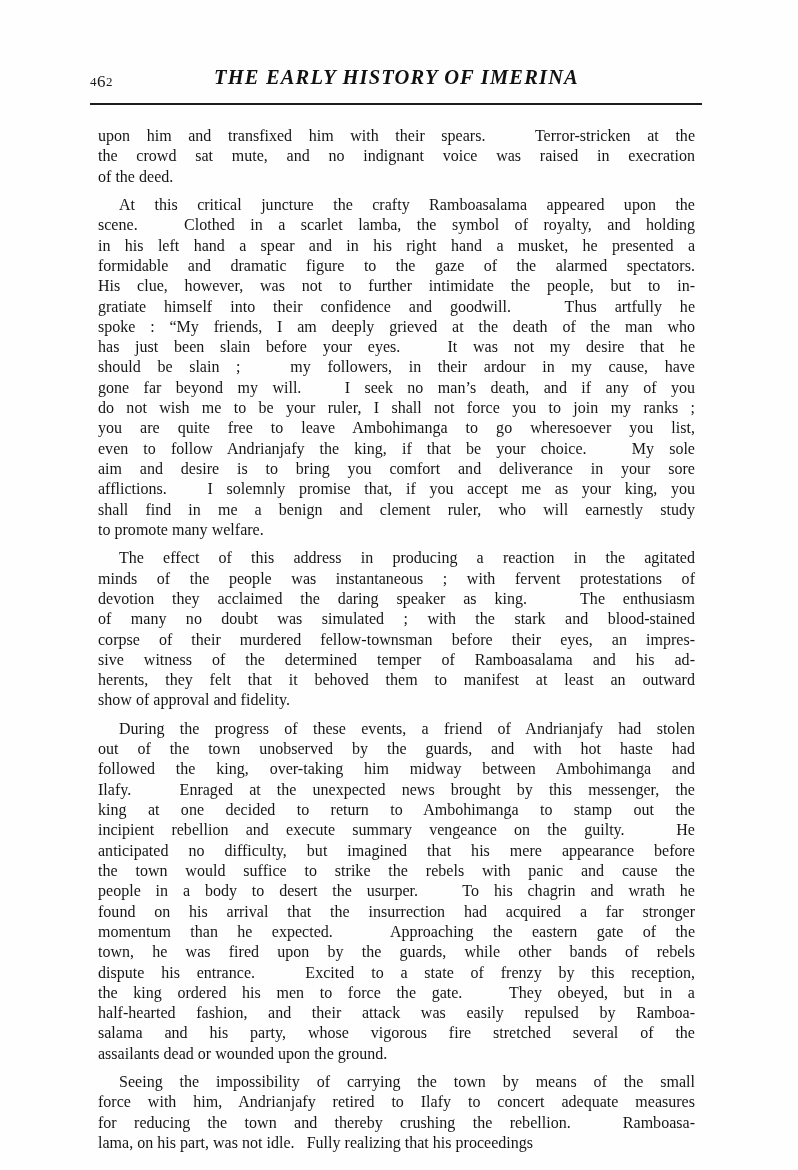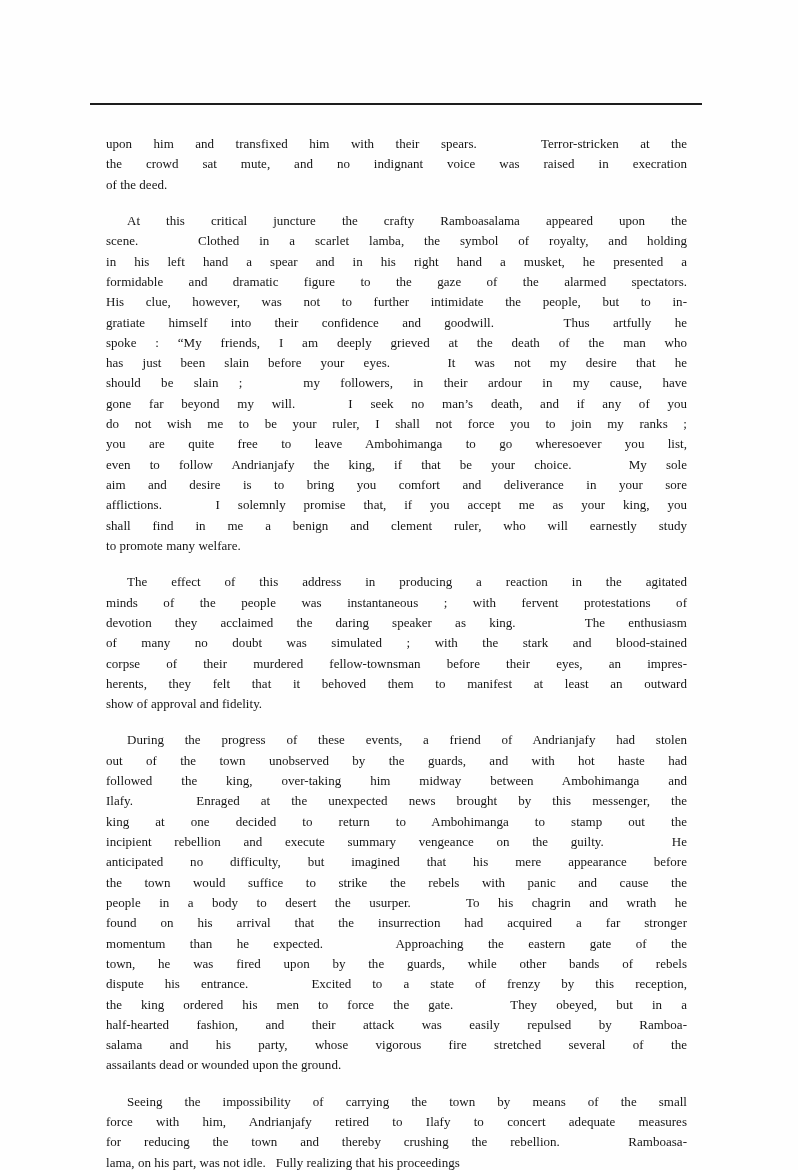--- a/index.html
+++ b/index.html
@@ -68,22 +68,22 @@
   }
 
   
   .body-block {
     position: absolute;
     left: 90px;
     top: 118px;
     width: 613px;
   }
   .para {
-    margin: 16px;
-    font-size: 13px;
+    margin: 8px;
+    font-size: 16px;
     line-height: 20.32px;
     color: #151515;
     letter-spacing: 0.02px;
   }
   
   .ln {
     display: block;
     text-align: justify;
     text-align-last: justify;
     white-space: pre-wrap;
@@ -96,20 +96,24 @@
     text-indent: 21px;
   }
   
   .para { text-rendering: optimizeLegibility; }
 </style>
 </head>
 <body>
 
 <div class="page">
 
+  <div class="running-head">
+    <span class="folio"><span class="fig-small">4</span><span>6</span><span class="fig-small">2</span></span>
+    <span class="head-title">THE EARLY HISTORY OF IMERINA</span>
+  </div>
   <div class="head-rule"></div>
 
   <div class="body-block">
     <p class="para">
         <span class="ln">upon him and transfixed him with their spears.   Terror-stricken at the</span>
         <span class="ln">the crowd sat mute, and no indignant voice was raised in execration</span>
         <span class="ln last">of the deed.</span>
       </p>
     <p class="para">
         <span class="ln indent">At this critical juncture the crafty Ramboasalama appeared upon the</span>
@@ -129,20 +133,21 @@
         <span class="ln">afflictions.   I solemnly promise that, if you accept me as your king, you</span>
         <span class="ln">shall find in me a benign and clement ruler, who will earnestly study</span>
         <span class="ln last">to promote many welfare.</span>
       </p>
     <p class="para">
         <span class="ln indent">The effect of this address in producing a reaction in the agitated</span>
         <span class="ln">minds of the people was instantaneous ; with fervent protestations of</span>
         <span class="ln">devotion they acclaimed the daring speaker as king.   The enthusiasm</span>
         <span class="ln">of many no doubt was simulated ; with the stark and blood-stained</span>
         <span class="ln">corpse of their murdered fellow-townsman before their eyes, an impres-</span>
+        <span class="ln">sive witness of the determined temper of Ramboasalama and his ad-</span>
         <span class="ln">herents, they felt that it behoved them to manifest at least an outward</span>
         <span class="ln last">show of approval and fidelity.</span>
       </p>
     <p class="para">
         <span class="ln indent">During the progress of these events, a friend of Andrianjafy had stolen</span>
         <span class="ln">out of the town unobserved by the guards, and with hot haste had</span>
         <span class="ln">followed the king, over-taking him midway between Ambohimanga and</span>
         <span class="ln">Ilafy.   Enraged at the unexpected news brought by this messenger, the</span>
         <span class="ln">king at one decided to return to Ambohimanga to stamp out the</span>
         <span class="ln">incipient rebellion and execute summary vengeance on the guilty.   He</span>

